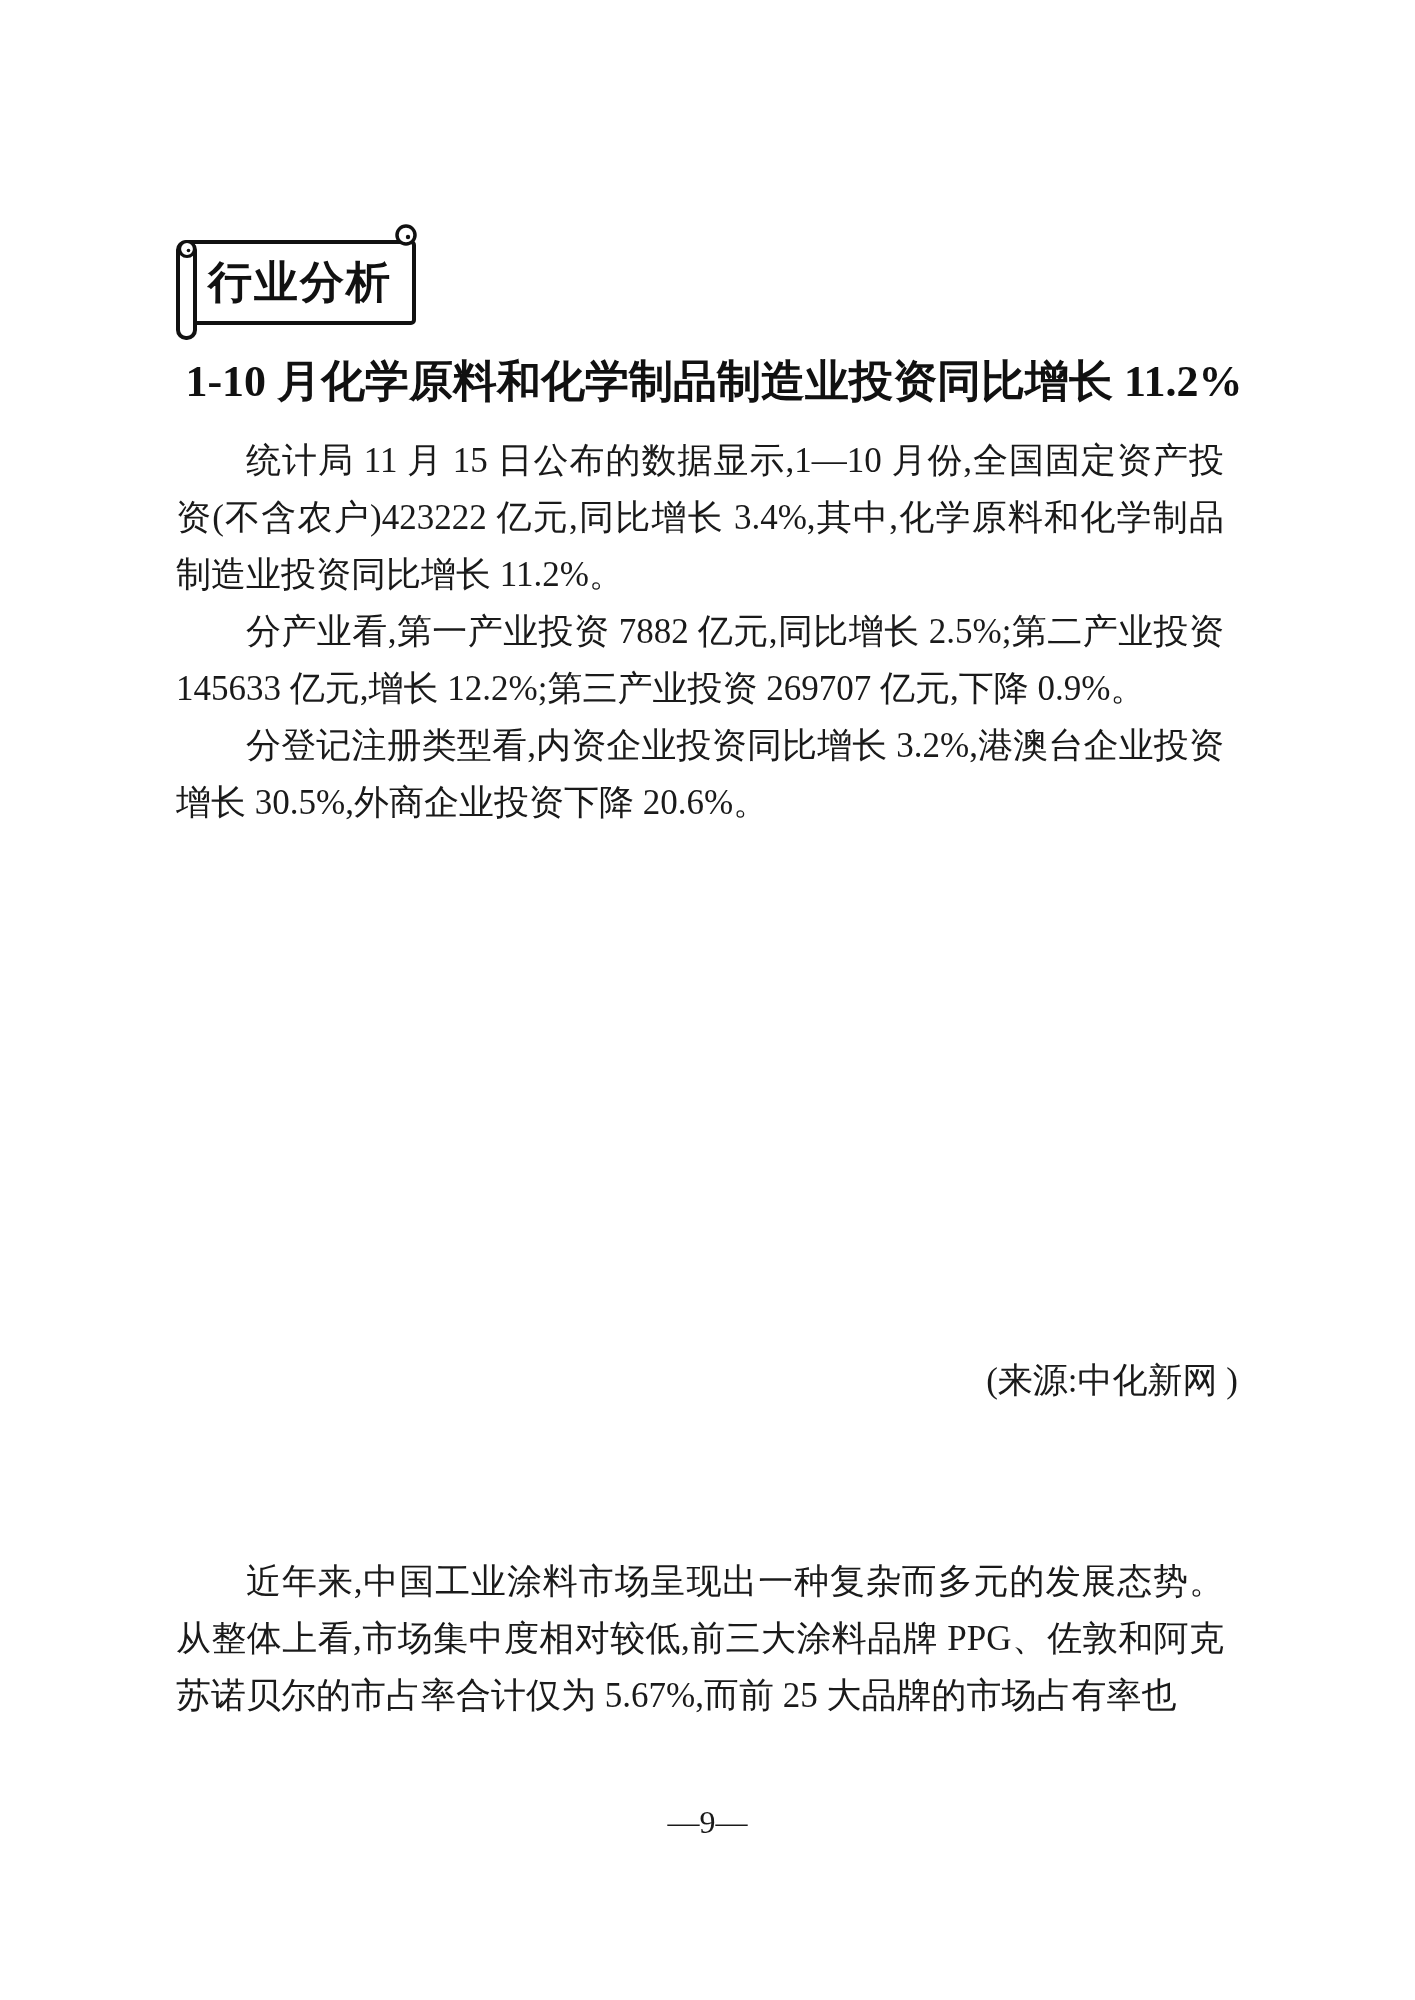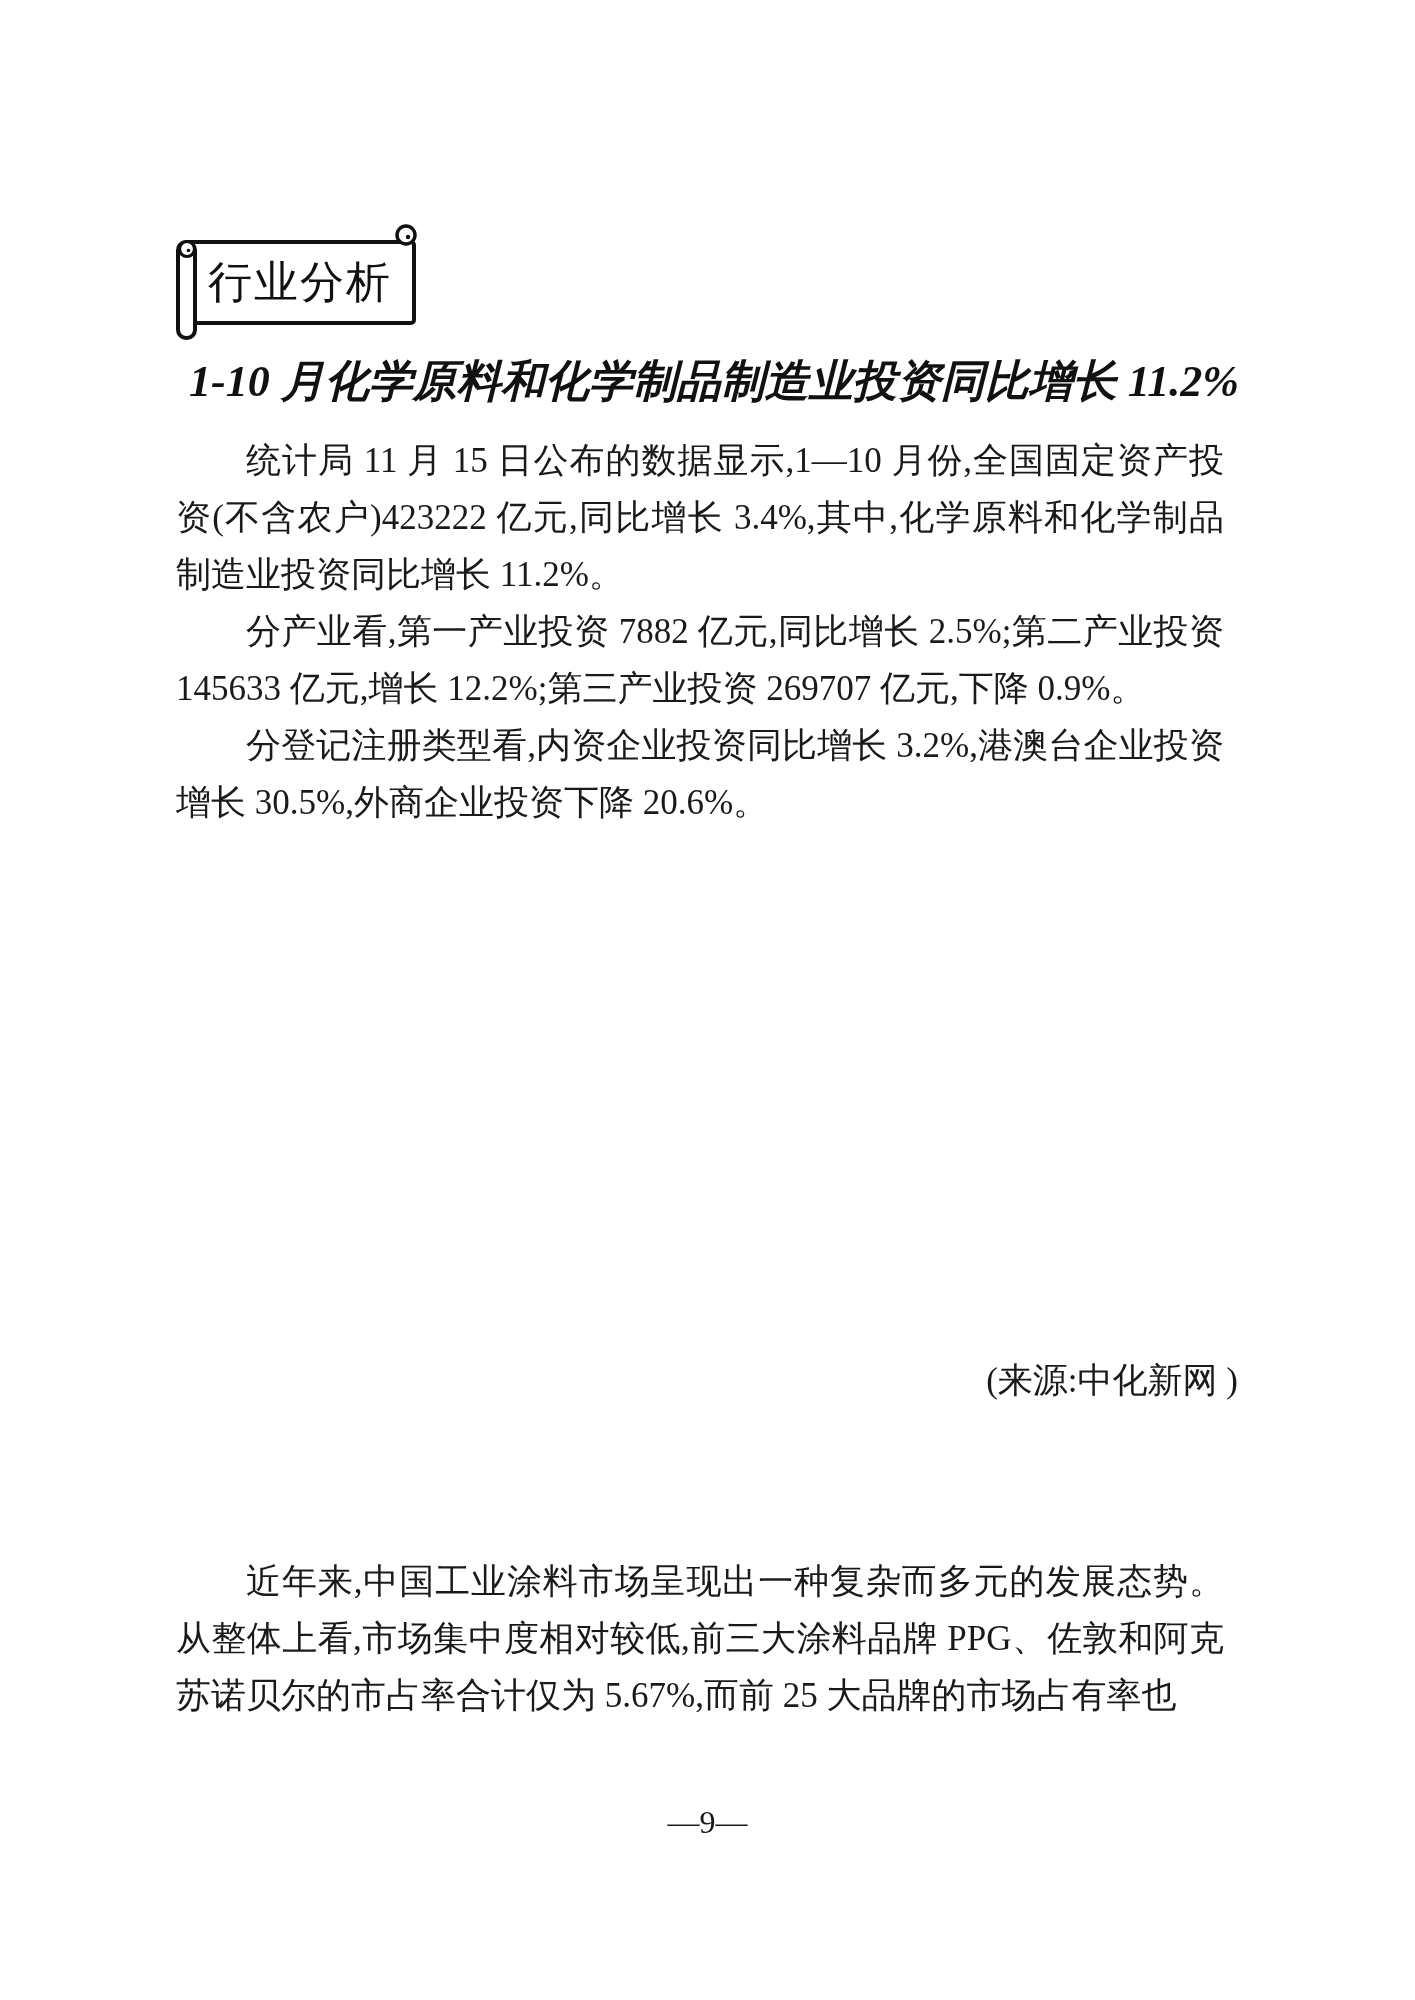--- a/index.html
+++ b/index.html
@@ -29,37 +29,36 @@
   .banner-label {
     position: absolute;
     left: 16px;
     top: 20px;
     width: 228px;
     height: 81px;
     display: flex;
     align-items: center;
     justify-content: center;
     font-size: 44px;
-    font-weight: normal;
+    font-weight: bold;
     letter-spacing: 2px;
     color: #111;
   }
 
   .article1-title, .article2-title {
     position: absolute;
     left: 150px;
     width: 1128px;
     text-align: center;
     font-size: 44px;
     font-weight: bold;
     line-height: 60px;
     color: #111;
     margin: 0;
     white-space: nowrap;
-    font-style: italic;
   }
   .article1-title { top: 352px; }
   .article2-title { top: 1460px; }
 
   .bodytext {
     position: absolute;
     left: 176px;
     width: 1048px;
     font-size: 35px;
     line-height: 57px;

